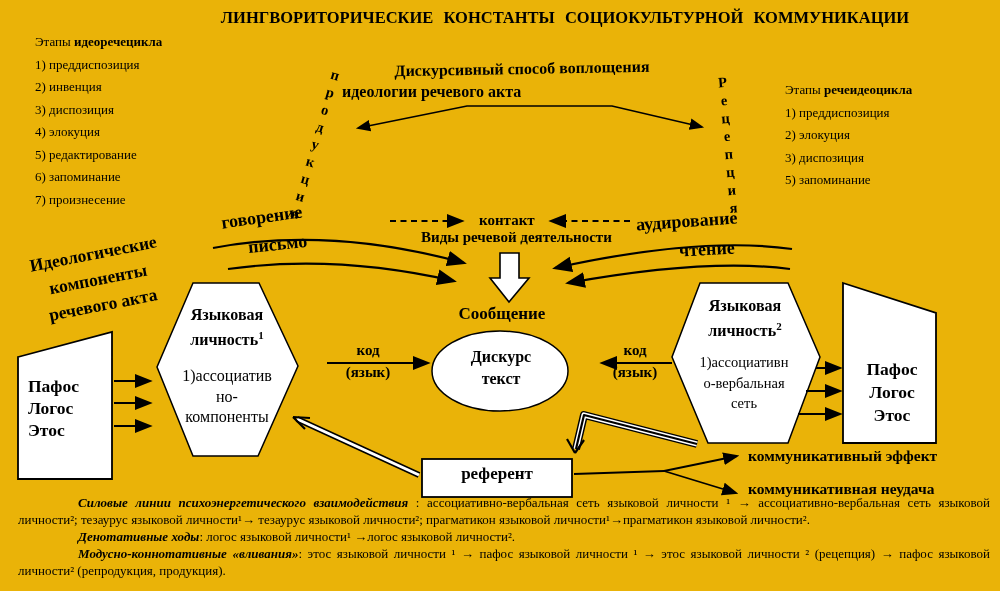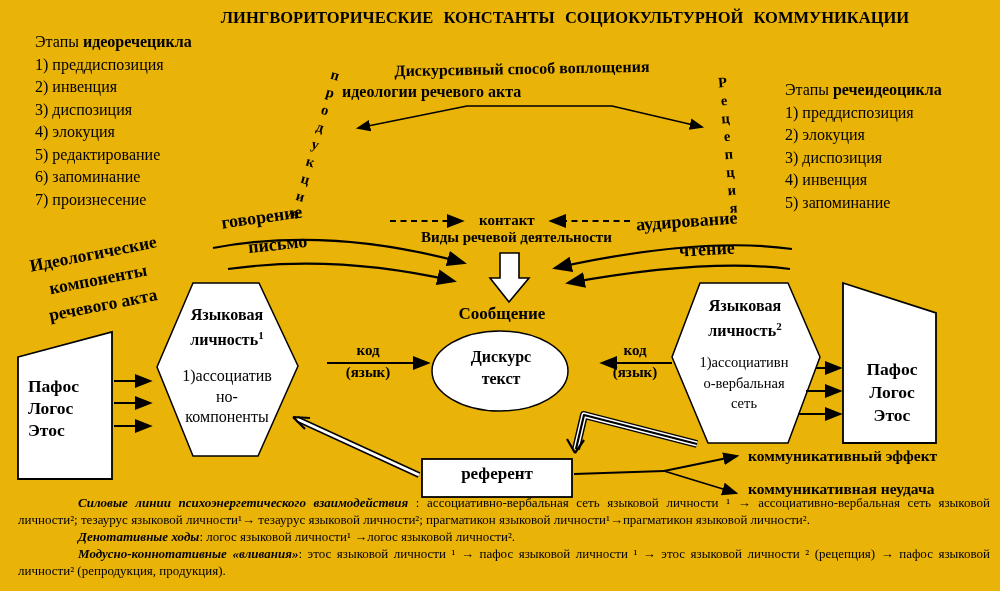--- a/index.html
+++ b/index.html
@@ -3,21 +3,21 @@
 <meta charset="utf-8">
 <style>
   html,body{margin:0;padding:0;background:#fff}
   #wrap{position:relative;width:1000px;height:591px;background:#eab308;overflow:hidden;
         font-family:"Liberation Serif",serif;color:#000}
   #gfx{position:absolute;left:0;top:0}
   .abs{position:absolute;white-space:nowrap}
   .u{}
   sup{font-size:11px}
   #title{left:140px;top:8px;width:850px;text-align:center;font-weight:bold;font-size:16.5px;word-spacing:6px}
-  .stages{font-size:16px;line-height:22.5px}
+  .stages{font-size:13px;line-height:22.5px}
   #leftStages{left:35px;top:31px}
   #rightStages{left:785px;top:79px}
   #arcLine1{left:342px;top:60px;width:360px;text-align:center;font-weight:bold;font-size:16px;transform:rotate(-1deg)}
   #arcLine2{left:342px;top:83px;width:360px;text-align:left;font-weight:bold;font-size:16px}
   .vert{writing-mode:vertical-rl;text-orientation:upright;font-weight:bold;font-size:14.5px;letter-spacing:2px}
   #production{left:306px;top:64px;transform:rotate(16deg)}
   #reception{left:719px;top:74px;transform:rotate(-5deg)}
   #contact{left:479px;top:212px;font-weight:bold;font-size:15px}
   #speechActivity{left:421px;top:229px;font-weight:bold;font-size:15px}
   .wordart{font-weight:bold;font-size:18px}
@@ -126,21 +126,20 @@
     <div>5) редактирование</div>
     <div>6) запоминание</div>
     <div>7) произнесение</div>
   </div>
 
   <div id="rightStages" class="abs stages">
     <div><span>Этапы</span> <b>речеидеоцикла</b></div>
     <div>1) преддиспозиция</div>
     <div>2) элокуция</div>
     <div>3) диспозиция</div>
-    <div>4) инвенция</div>
     <div>5) запоминание</div>
   </div>
 
   <div id="arcLine1" class="abs">Дискурсивный способ воплощения</div>
   <div id="arcLine2" class="abs">идеологии речевого акта</div>
   <div id="production" class="abs vert">продукция</div>
   <div id="reception" class="abs vert">Рецепция</div>
 
   <div id="contact" class="abs">контакт</div>
   <div id="speechActivity" class="abs">Виды речевой деятельности</div>

